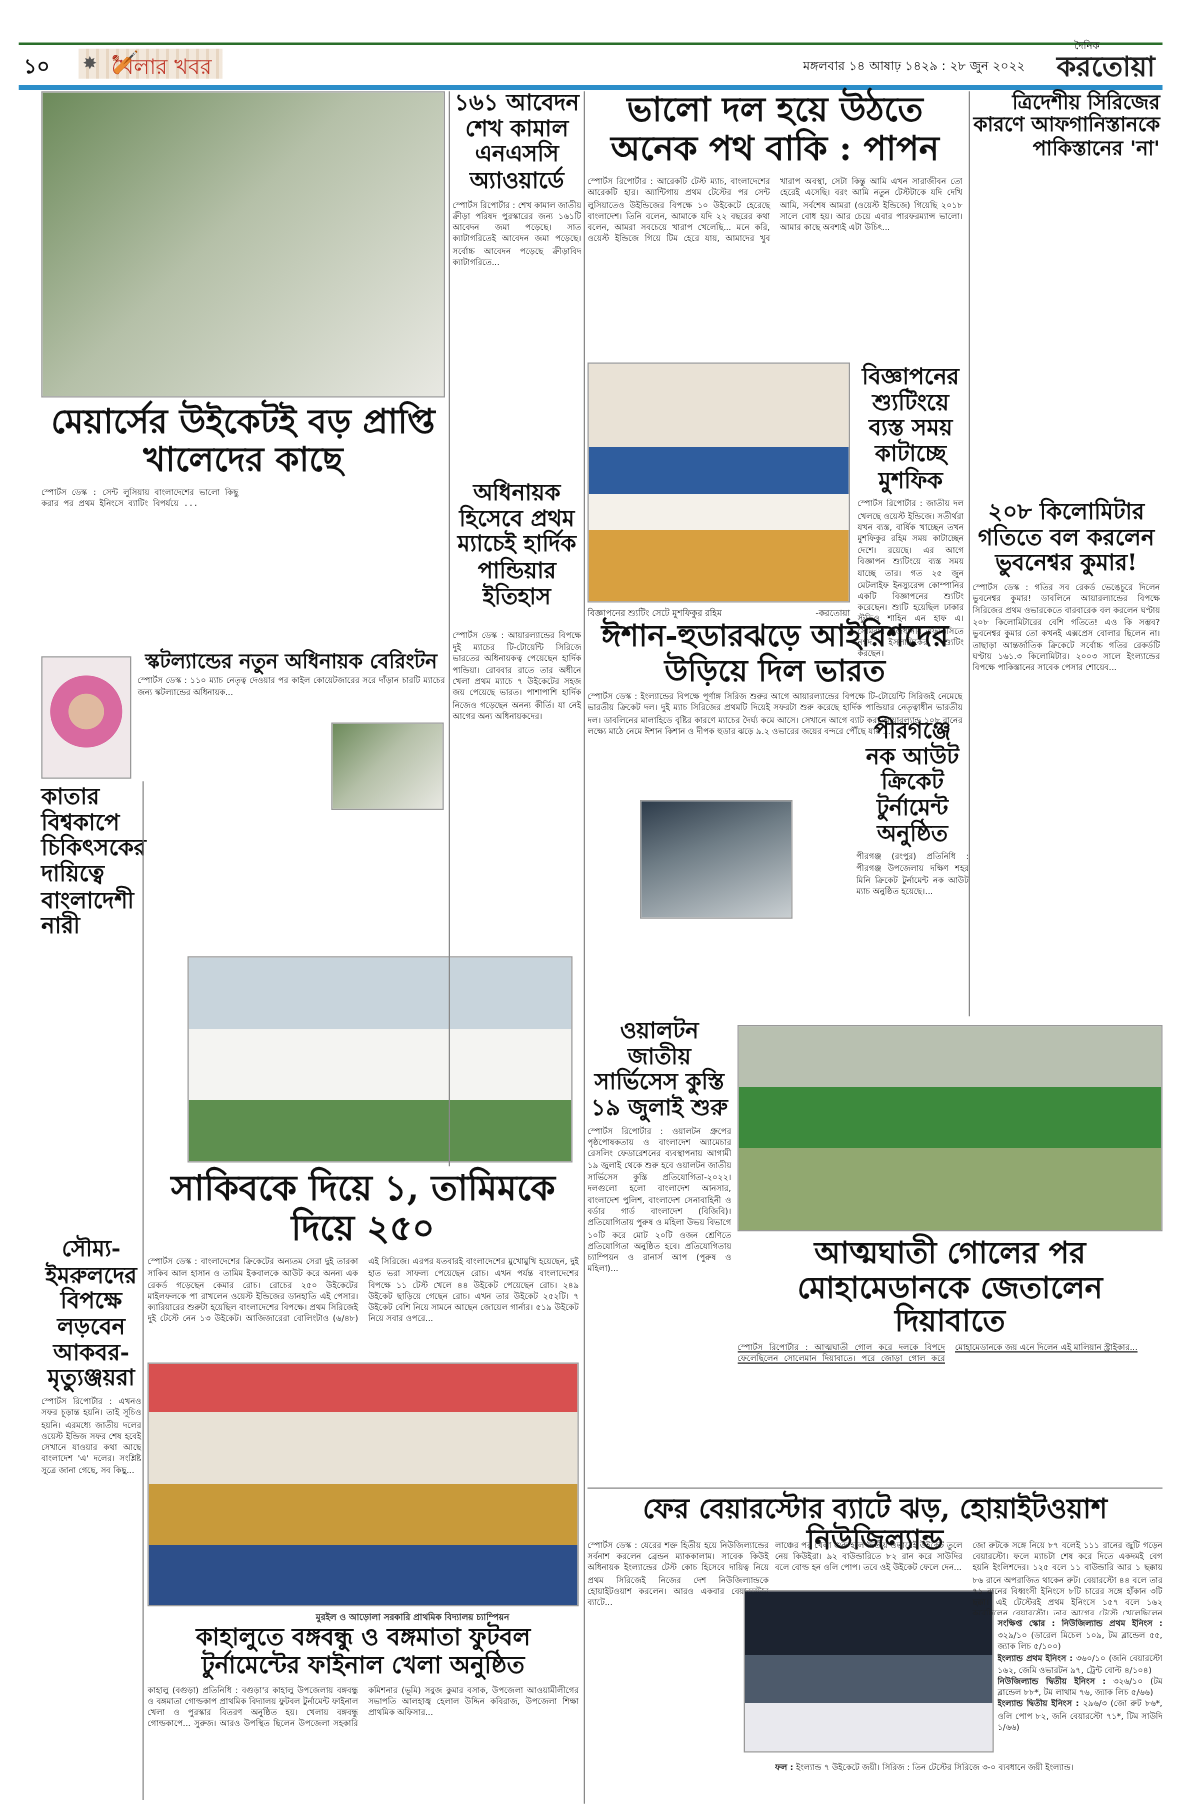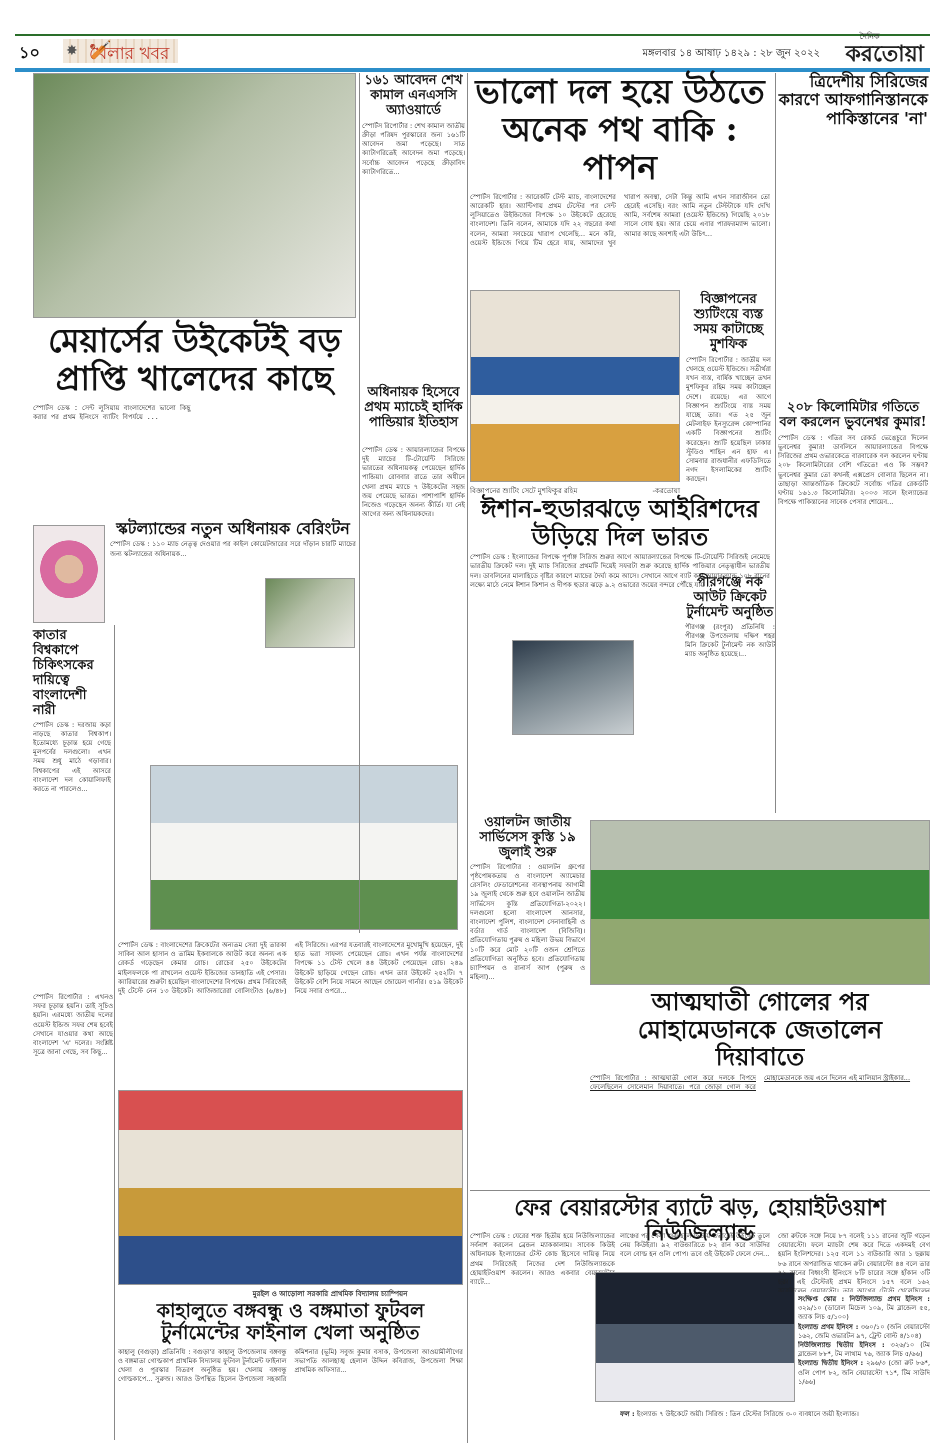--- a/index.html
+++ b/index.html
@@ -17,24 +17,24 @@
   .paper-name small { position:absolute; top:-6px; left: 14px; font-size: 8px; font-weight: normal; }
   .photo { background: linear-gradient(135deg,#6c8a5a,#b5c0a8 45%,#e8e8e2); border: 1px solid #999; }
   .photo.dark { background: linear-gradient(160deg,#2d3b4a,#6f7d86 40%,#c9cfd2); }
   .photo.green { background: linear-gradient(180deg,#b8c0b0 0 30%,#3d8a3d 30% 60%,#91a870 60%); }
   .photo.indoor { background: linear-gradient(180deg,#e9e2d6 0 35%,#2f5d9e 35% 55%,#f4f1ea 55% 70%,#d8a040 70%); }
   .photo.field { background: linear-gradient(180deg,#c8d4dc 0 35%,#f4f4f2 35% 70%,#5e8f4f 70%); }
   .photo.event { background: linear-gradient(180deg,#d85050 0 20%,#e8e2d6 20% 50%,#c89a3a 50% 75%,#2d4f8a 75%); }
   .photo.portrait { background: radial-gradient(circle at 50% 45%,#e0b9a0 0 22%,#d96aa0 23% 45%,#f0e8ea 46%); }
   .photo.cric { background: linear-gradient(180deg,#1c2330 0 40%,#4d5a6b 40% 70%,#e9e9ee 70%); }
   .headline { font-family: "DejaVu Serif", serif; font-weight: bold; text-align: center; line-height: 1.15; color:#111; }
-  .h-xl { font-size: 33px; }
+  .h-xl { font-size: 27px; }
   .h-lg { font-size: 24px; }
   .h-md { font-size: 16px; }
-  .h-sm { font-size: 13px; }
+  .h-sm { font-size: 18px; }
   .body { font-size: 6.6px; line-height: 9.2px; text-align: justify; color: #222; overflow: hidden; }
   .body b { font-weight: bold; }
   .caption { font-size: 7px; color: #333; }
   .vrule { position: absolute; width: 1px; background: #888; }
   .hrule { position: absolute; height: 1px; background: #888; }
 </style>
 </head>
 <body>
 
 <div class="abs masthead">
@@ -96,21 +96,20 @@
 
 <div class="abs" style="left:110px;top:520px;width:246px;">
   <div class="headline h-md">স্কটল্যান্ডের নতুন অধিনায়ক বেরিংটন</div>
   <div class="body" style="height:50px;margin-top:2px;">স্পোর্টস ডেস্ক : ১১০ ম্যাচ নেতৃত্ব দেওয়ার পর কাইল কোয়েটজারের সরে দাঁড়ান চারটি ম্যাচের জন্য স্কটল্যান্ডের অধিনায়ক...</div>
 </div>
 <div class="abs photo portrait" style="left:33px;top:525px;width:72px;height:98px;"></div>
 <div class="abs photo" style="left:265px;top:578px;width:90px;height:70px;"></div>
 
 <div class="abs" style="left:33px;top:628px;width:78px;">
   <div class="headline h-sm" style="text-align:left;">কাতার বিশ্বকাপে চিকিৎসকের দায়িত্বে বাংলাদেশী নারী</div>
-  <div class="body" style="height:275px;margin-top:3px;">স্পোর্টস ডেস্ক : দরজায় কড়া নাড়ছে কাতার বিশ্বকাপ। ইতোমধ্যে চূড়ান্ত হয়ে গেছে মূলপর্বের দলগুলো। এখন সময় শুধু মাঠে গড়াবার। বিশ্বকাপের এই আসরে বাংলাদেশ দল কোয়ালিফাই করতে না পারলেও...</div>
 </div>
 
 <div class="abs photo field" style="left:150px;top:765px;width:308px;height:165px;"></div>
 
 <div class="abs" style="left:470px;top:495px;width:300px;">
   <div class="headline h-lg">ঈশান-হুডারঝড়ে আইরিশদের উড়িয়ে দিল ভারত</div>
   <div class="body" style="height:60px;margin-top:3px;">স্পোর্টস ডেস্ক : ইংল্যান্ডের বিপক্ষে পূর্ণাঙ্গ সিরিজ শুরুর আগে আয়ারল্যান্ডের বিপক্ষে টি-টোয়েন্টি সিরিজই নেমেছে ভারতীয় ক্রিকেট দল। দুই ম্যাচ সিরিজের প্রথমটি দিয়েই সফরটা শুরু করেছে হার্দিক পান্ডিয়ার নেতৃত্বাধীন ভারতীয় দল। ডাবলিনের মালাহিডে বৃষ্টির কারণে ম্যাচের দৈর্ঘ্য কমে আসে। সেখানে আগে ব্যাট করা আয়ারল্যান্ড ১০৮ রানের লক্ষ্যে মাঠে নেমে ঈশান কিশান ও দীপক হুডার ঝড়ে ৯.২ ওভারের জয়ের বন্দরে পৌঁছে যায় ...</div>
 </div>
 <div class="abs photo dark" style="left:512px;top:640px;width:122px;height:95px;"></div>
 
@@ -125,24 +124,26 @@
 </div>
 
 <div class="abs photo green" style="left:590px;top:820px;width:340px;height:165px;"></div>
 
 <div class="abs" style="left:590px;top:988px;width:340px;">
   <div class="headline h-lg">আত্মঘাতী গোলের পর মোহামেডানকে জেতালেন দিয়াবাতে</div>
   <div class="body" style="height:175px;margin-top:3px;column-count:2;column-gap:8px;text-decoration:underline;">স্পোর্টস রিপোর্টার : আত্মঘাতী গোল করে দলকে বিপদে ফেলেছিলেন সোলেমান দিয়াবাতে। পরে জোড়া গোল করে মোহামেডানকে জয় এনে দিলেন এই মালিয়ান স্ট্রাইকার...</div>
 </div>
 
 <div class="abs" style="left:118px;top:935px;width:345px;">
+  <div class="headline h-xl" style="font-size:28px;">সাকিবকে দিয়ে ১, তামিমকে দিয়ে ২৫০</div>
   <div class="body" style="height:110px;margin-top:6px;column-count:2;column-gap:8px;">স্পোর্টস ডেস্ক : বাংলাদেশের ক্রিকেটের অন্যতম সেরা দুই তারকা সাকিব আল হাসান ও তামিম ইকবালকে আউট করে অনন্য এক রেকর্ড গড়েছেন কেমার রোচ। রোচের ২৫০ উইকেটের মাইলফলকে পা রাখলেন ওয়েস্ট ইন্ডিজের ডানহাতি এই পেসার। ক্যারিয়ারের শুরুটা হয়েছিল বাংলাদেশের বিপক্ষে। প্রথম সিরিজেই দুই টেস্টে নেন ১৩ উইকেট। আজিজারেরা বোলিংটাও (৬/৪৮) এই সিরিজে। এরপর যতবারই বাংলাদেশের মুখোমুখি হয়েছেন, দুই হাত ভরা সাফল্য পেয়েছেন রোচ। এখন পর্যন্ত বাংলাদেশের বিপক্ষে ১১ টেস্ট খেলে ৪৪ উইকেট পেয়েছেন রোচ। ২৪৯ উইকেট ছাড়িয়ে গেছেন রোচ। এখন তার উইকেট ২৫২টি। ৭ উইকেট বেশি নিয়ে সামনে আছেন জোয়েল গার্নার। ৫১৯ উইকেট নিয়ে সবার ওপরে...</div>
 </div>
 
 <div class="abs" style="left:33px;top:990px;width:80px;">
+  <div class="headline h-sm">সৌম্য-ইমরুলদের বিপক্ষে লড়বেন আকবর-মৃত্যুঞ্জয়রা</div>
   <div class="body" style="height:390px;margin-top:3px;">স্পোর্টস রিপোর্টার : এখনও সফর চূড়ান্ত হয়নি। তাই সূচিও হয়নি। এরমধ্যে জাতীয় দলের ওয়েস্ট ইন্ডিজ সফর শেষ হবেই সেখানে যাওয়ার কথা আছে বাংলাদেশ 'এ' দলের। সংশ্লিষ্ট সূত্রে জানা গেছে, সব কিছু...</div>
 </div>
 
 <div class="abs photo event" style="left:118px;top:1090px;width:345px;height:195px;"></div>
 <div class="abs caption" style="left:200px;top:1288px;width:260px;text-align:center;font-weight:bold;">মুরইল ও আড়োলা সরকারি প্রাথমিক বিদ্যালয় চ্যাম্পিয়ন</div>
 
 <div class="abs" style="left:118px;top:1300px;width:345px;">
   <div class="headline h-md" style="font-size:19px;">কাহালুতে বঙ্গবন্ধু ও বঙ্গমাতা ফুটবল টুর্নামেন্টের ফাইনাল খেলা অনুষ্ঠিত</div>
   <div class="body" style="height:60px;margin-top:4px;column-count:2;column-gap:8px;">কাহালু (বগুড়া) প্রতিনিধি : বগুড়া'র কাহালু উপজেলায় বঙ্গবন্ধু ও বঙ্গমাতা গোল্ডকাপ প্রাথমিক বিদ্যালয় ফুটবল টুর্নামেন্ট ফাইনাল খেলা ও পুরস্কার বিতরণ অনুষ্ঠিত হয়। খেলায় বঙ্গবন্ধু গোল্ডকাপে... সুরুজ। আরও উপস্থিত ছিলেন উপজেলা সহকারি কমিশনার (ভূমি) সবুজ কুমার বসাক, উপজেলা আওয়ামীলীগের সভাপতি আলহাজ্ব হেলাল উদ্দিন কবিরাজ, উপজেলা শিক্ষা প্রাথমিক অফিসার...</div>
 </div>

